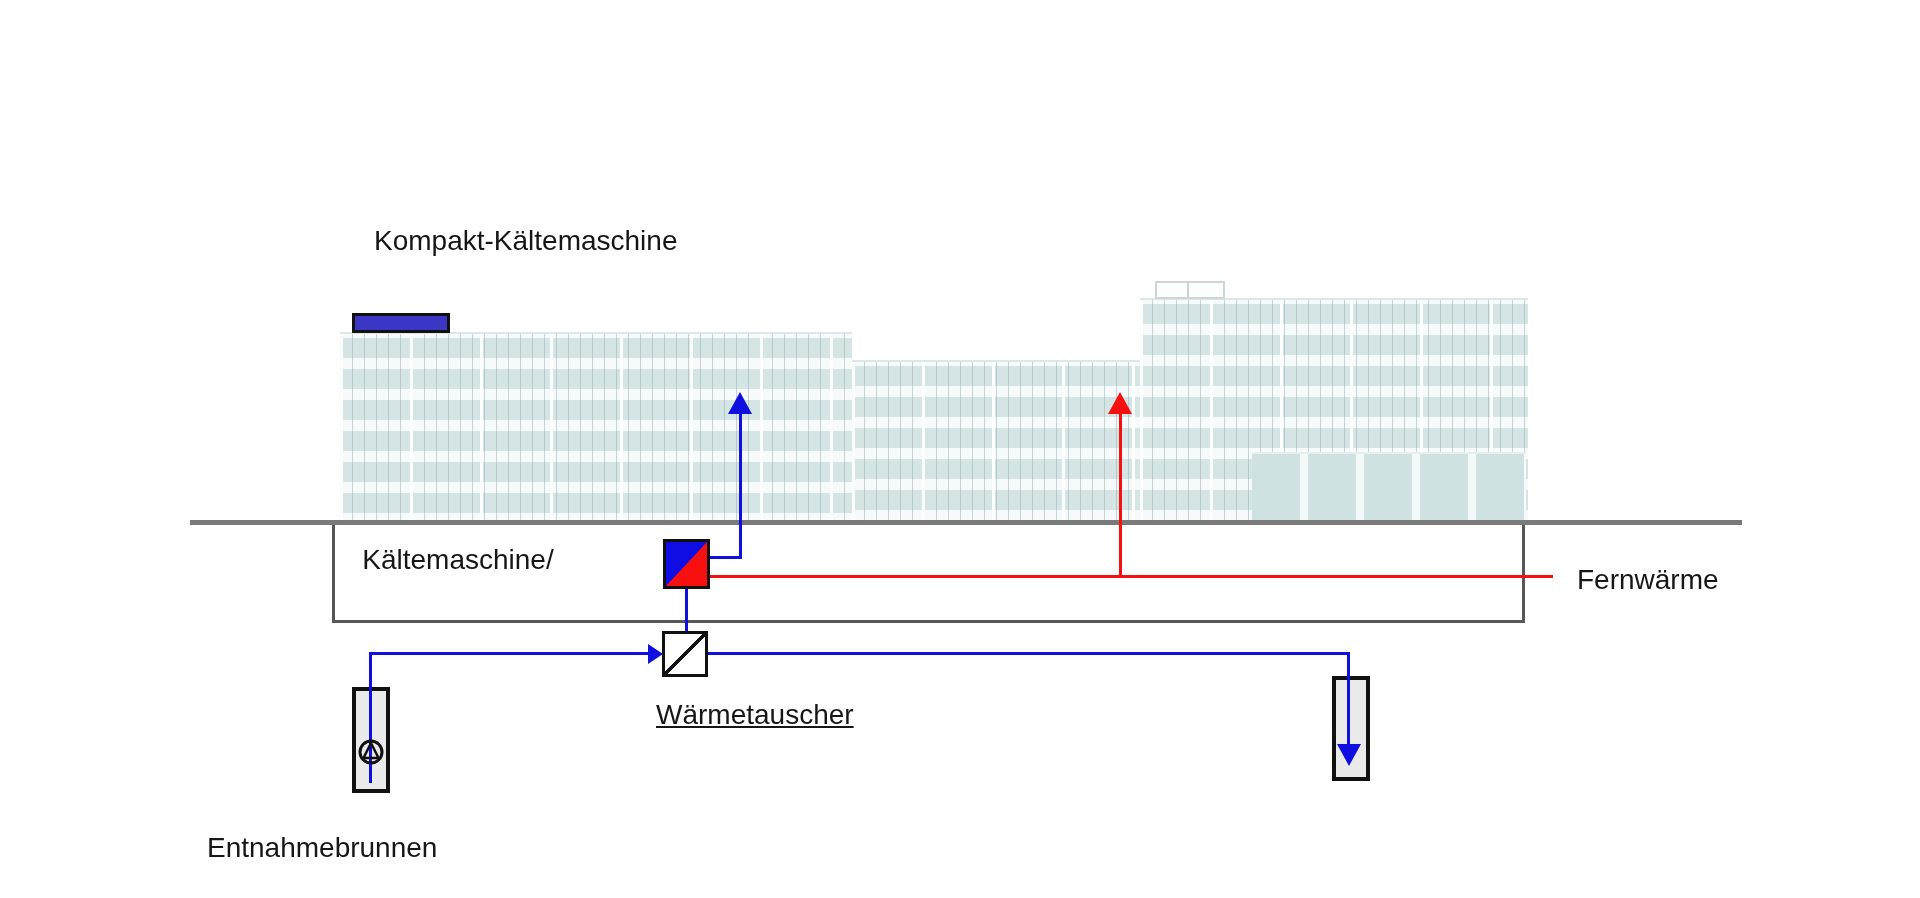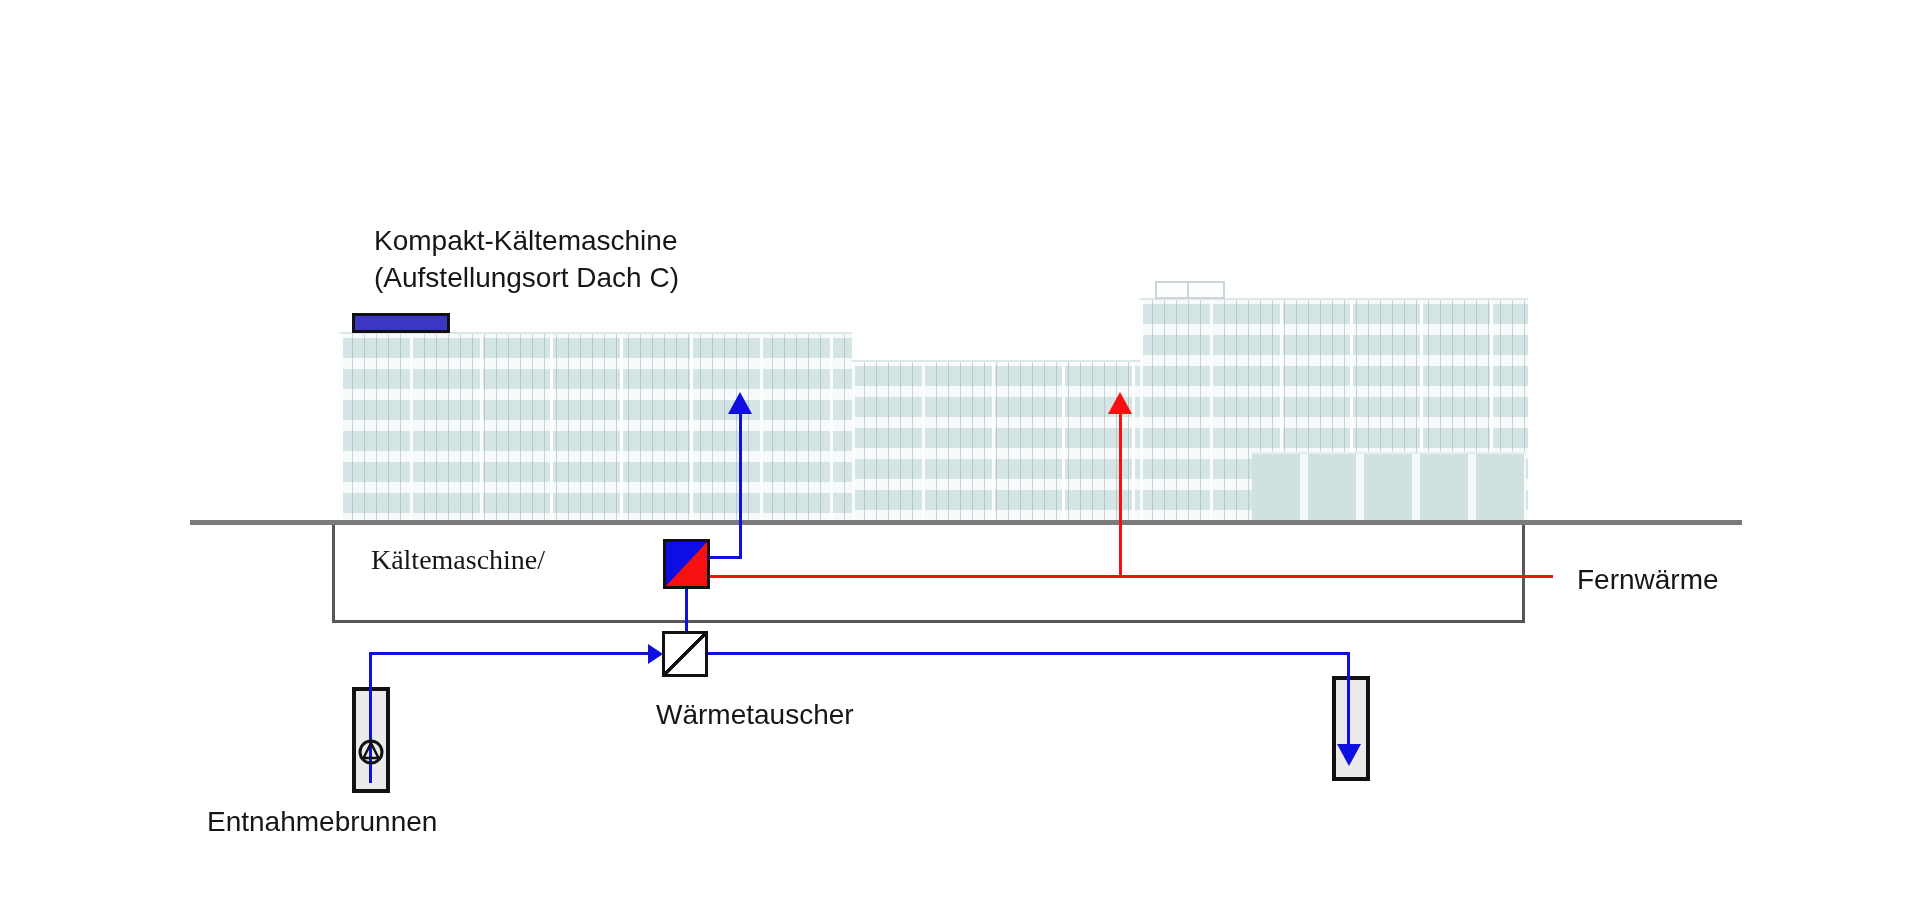--- a/index.html
+++ b/index.html
@@ -75,24 +75,23 @@
   <div class="tall-glass" style="left:1252px;top:452px;width:274px;height:70px;"></div>
 
   <div class="ground"></div>
 
   <div class="machine-room"></div>
 
   <div class="rooftop-unit"></div>
 
   <div class="label abs" style="left:374px;top:222px;">
     <span style="display:block;">Kompakt-Kältemaschine</span>
-    <span style="display:block;">(Aufstellungsort Dach C)</span>
   </div>
 
-  <div class="label abs" style="left:348px;top:541px;width:220px;text-align:center;line-height:38px;font-family:Liberation Serif, serif;">
+  <div class="label abs" style="left:348px;top:541px;width:220px;text-align:center;line-height:38px;">
     <span style="display:block;">Kältemaschine/</span>
   </div>
 
   <div class="pipe blue" style="left:369px;top:652px;width:3px;height:131px;"></div>
 
   <div class="pipe blue" style="left:369px;top:652px;width:281px;height:3px;"></div>
   <div class="arrow arrow-right-blue" style="left:648px;top:644px;"></div>
 
   <div class="pipe blue" style="left:708px;top:652px;width:641px;height:3px;"></div>
   <div class="pipe blue" style="left:1347px;top:652px;width:3px;height:93px;"></div>
@@ -111,17 +110,17 @@
   <div class="chiller"></div>
   <div class="hx"></div>
 
   <div class="well" style="left:352px;top:687px;height:98px;"></div>
   <svg class="pump" width="28" height="28" viewBox="0 0 28 28">
     <circle cx="14" cy="14" r="11" fill="none" stroke="#111111" stroke-width="3"></circle>
     <path d="M14 5 L21.5 20 L6.5 20 Z" fill="none" stroke="#111111" stroke-width="2.5"></path>
   </svg>
   <div class="well" style="left:1332px;top:676px;height:97px;"></div>
 
-  <div class="label abs" style="left:656px;top:696px;">Wärmetauscher</div>
+  <div class="label abs" style="left:656px;top:696px;text-decoration:underline;">Wärmetauscher</div>
   <div class="label abs" style="left:1577px;top:561px;text-align:center;">Fernwärme</div>
-  <div class="label abs" style="left:207px;top:803px;">Entnahmebrunnen</div>
+  <div class="label abs" style="left:207px;top:829px;">Entnahmebrunnen</div>
 
 </div>
 
 </body></html>

